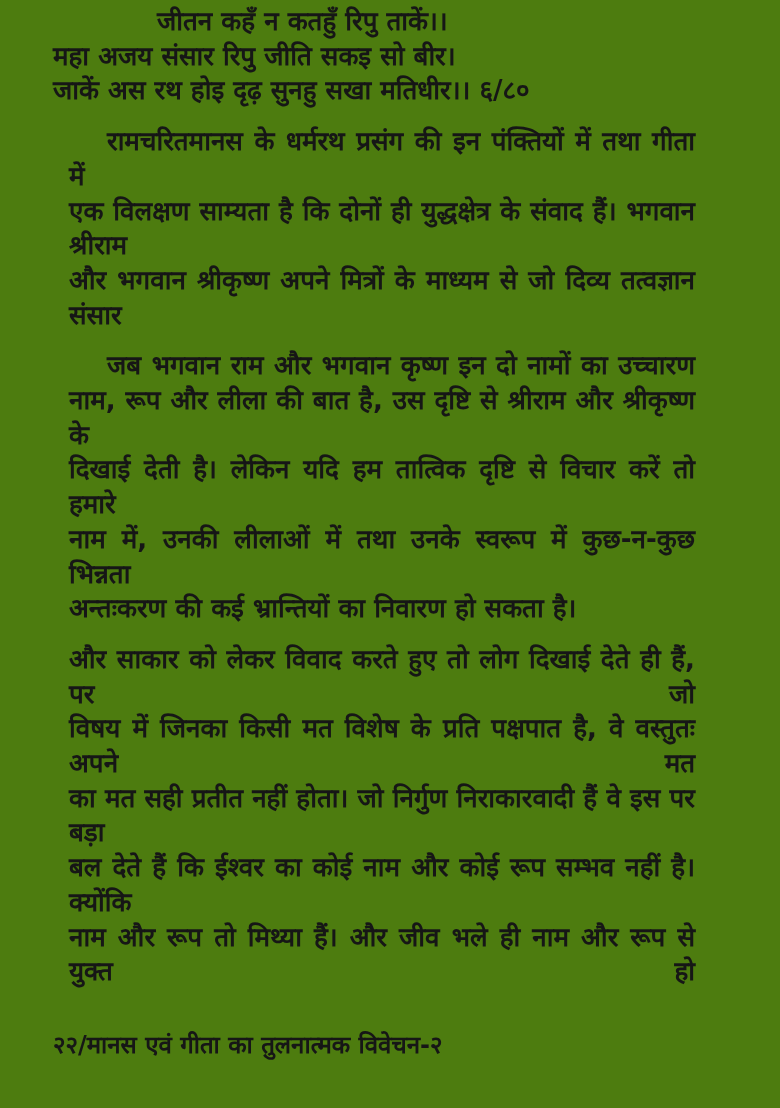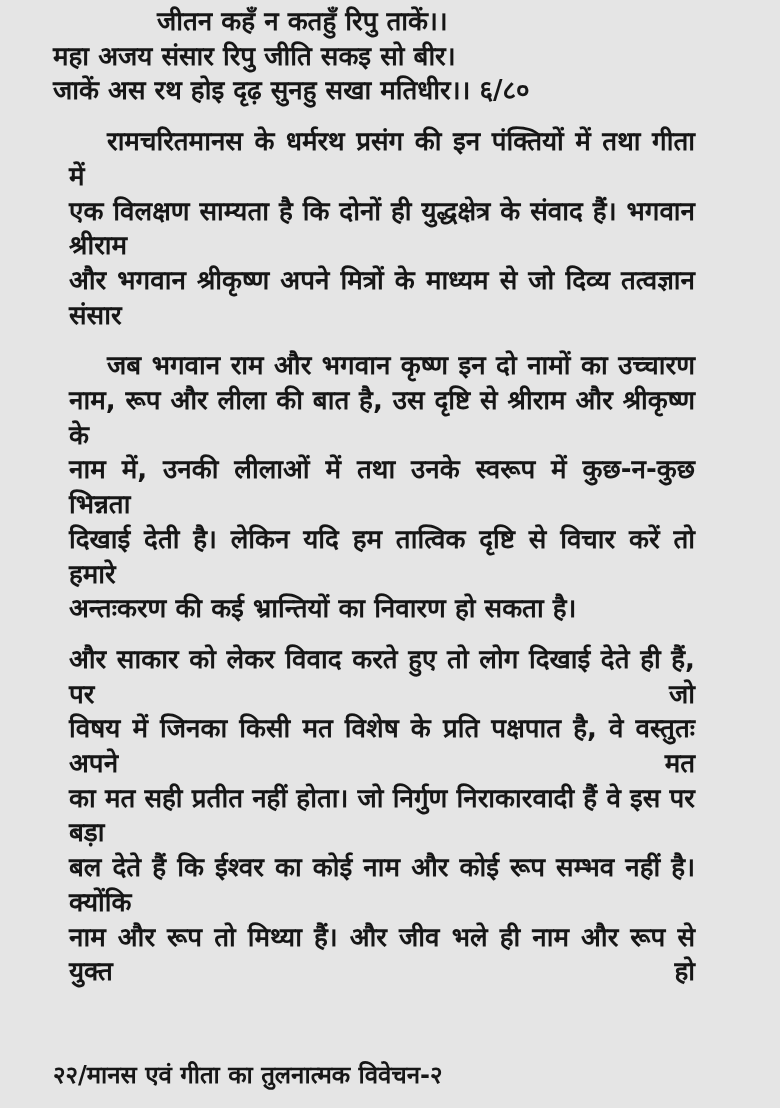--- a/index.html
+++ b/index.html
@@ -4,21 +4,21 @@
 <style>
   html, body {
     margin: 0;
     padding: 0;
     background: #ffffff;
   }
   .sheet {
     position: relative;
     width: 780px;
     height: 1108px;
-    background: #e5e5e5;
+    background: #4d7c0f;
     font-family: "DejaVu Sans", sans-serif;
     color: #161616;
     overflow: hidden;
     box-sizing: border-box;
   }
   .text-block {
     position: absolute;
     left: 53px;
     top: 4px;
     width: 658px;
@@ -46,21 +46,21 @@
   .verse-line.v1 {
     margin-left: 104px;
   }
   .para {
     margin: 16px;
     padding: 0;
   }
   .footer {
     position: absolute;
     left: 53px;
-    top: 1058px;
+    top: 1028px;
     width: 658px;
     font-size: 24px;
     line-height: 34px;
     font-weight: 700;
     color: #161616;
   }
 </style>
 </head>
 <body>
 
@@ -75,22 +75,22 @@
 
     <div class="para">
       <div class="line first fill">रामचरितमानस के धर्मरथ प्रसंग की इन पंक्तियों में तथा गीता में</div>
       <div class="line fill">एक विलक्षण साम्यता है कि दोनों ही युद्धक्षेत्र के संवाद हैं। भगवान श्रीराम</div>
       <div class="line fill">और भगवान श्रीकृष्ण अपने मित्रों के माध्यम से जो दिव्य तत्वज्ञान संसार</div>
     </div>
 
     <div class="para">
       <div class="line first fill">जब भगवान राम और भगवान कृष्ण इन दो नामों का उच्चारण</div>
       <div class="line fill">नाम, रूप और लीला की बात है, उस दृष्टि से श्रीराम और श्रीकृष्ण के</div>
+      <div class="line fill">दिखाई देती है। लेकिन यदि हम तात्विक दृष्टि से विचार करें तो हमारे</div>
       <div class="line fill">नाम में, उनकी लीलाओं में तथा उनके स्वरूप में कुछ-न-कुछ भिन्नता</div>
-      <div class="line fill">दिखाई देती है। लेकिन यदि हम तात्विक दृष्टि से विचार करें तो हमारे</div>
       <div class="line">अन्तःकरण की कई भ्रान्तियों का निवारण हो सकता है।</div>
     </div>
 
     <div class="para">
       <div class="line fill">और साकार को लेकर विवाद करते हुए तो लोग दिखाई देते ही हैं, पर जो</div>
       <div class="line fill">विषय में जिनका किसी मत विशेष के प्रति पक्षपात है, वे वस्तुतः अपने मत</div>
       <div class="line fill">का मत सही प्रतीत नहीं होता। जो निर्गुण निराकारवादी हैं वे इस पर बड़ा</div>
       <div class="line fill">बल देते हैं कि ईश्वर का कोई नाम और कोई रूप सम्भव नहीं है। क्योंकि</div>
       <div class="line fill">नाम और रूप तो मिथ्या हैं। और जीव भले ही नाम और रूप से युक्त हो</div>
 

